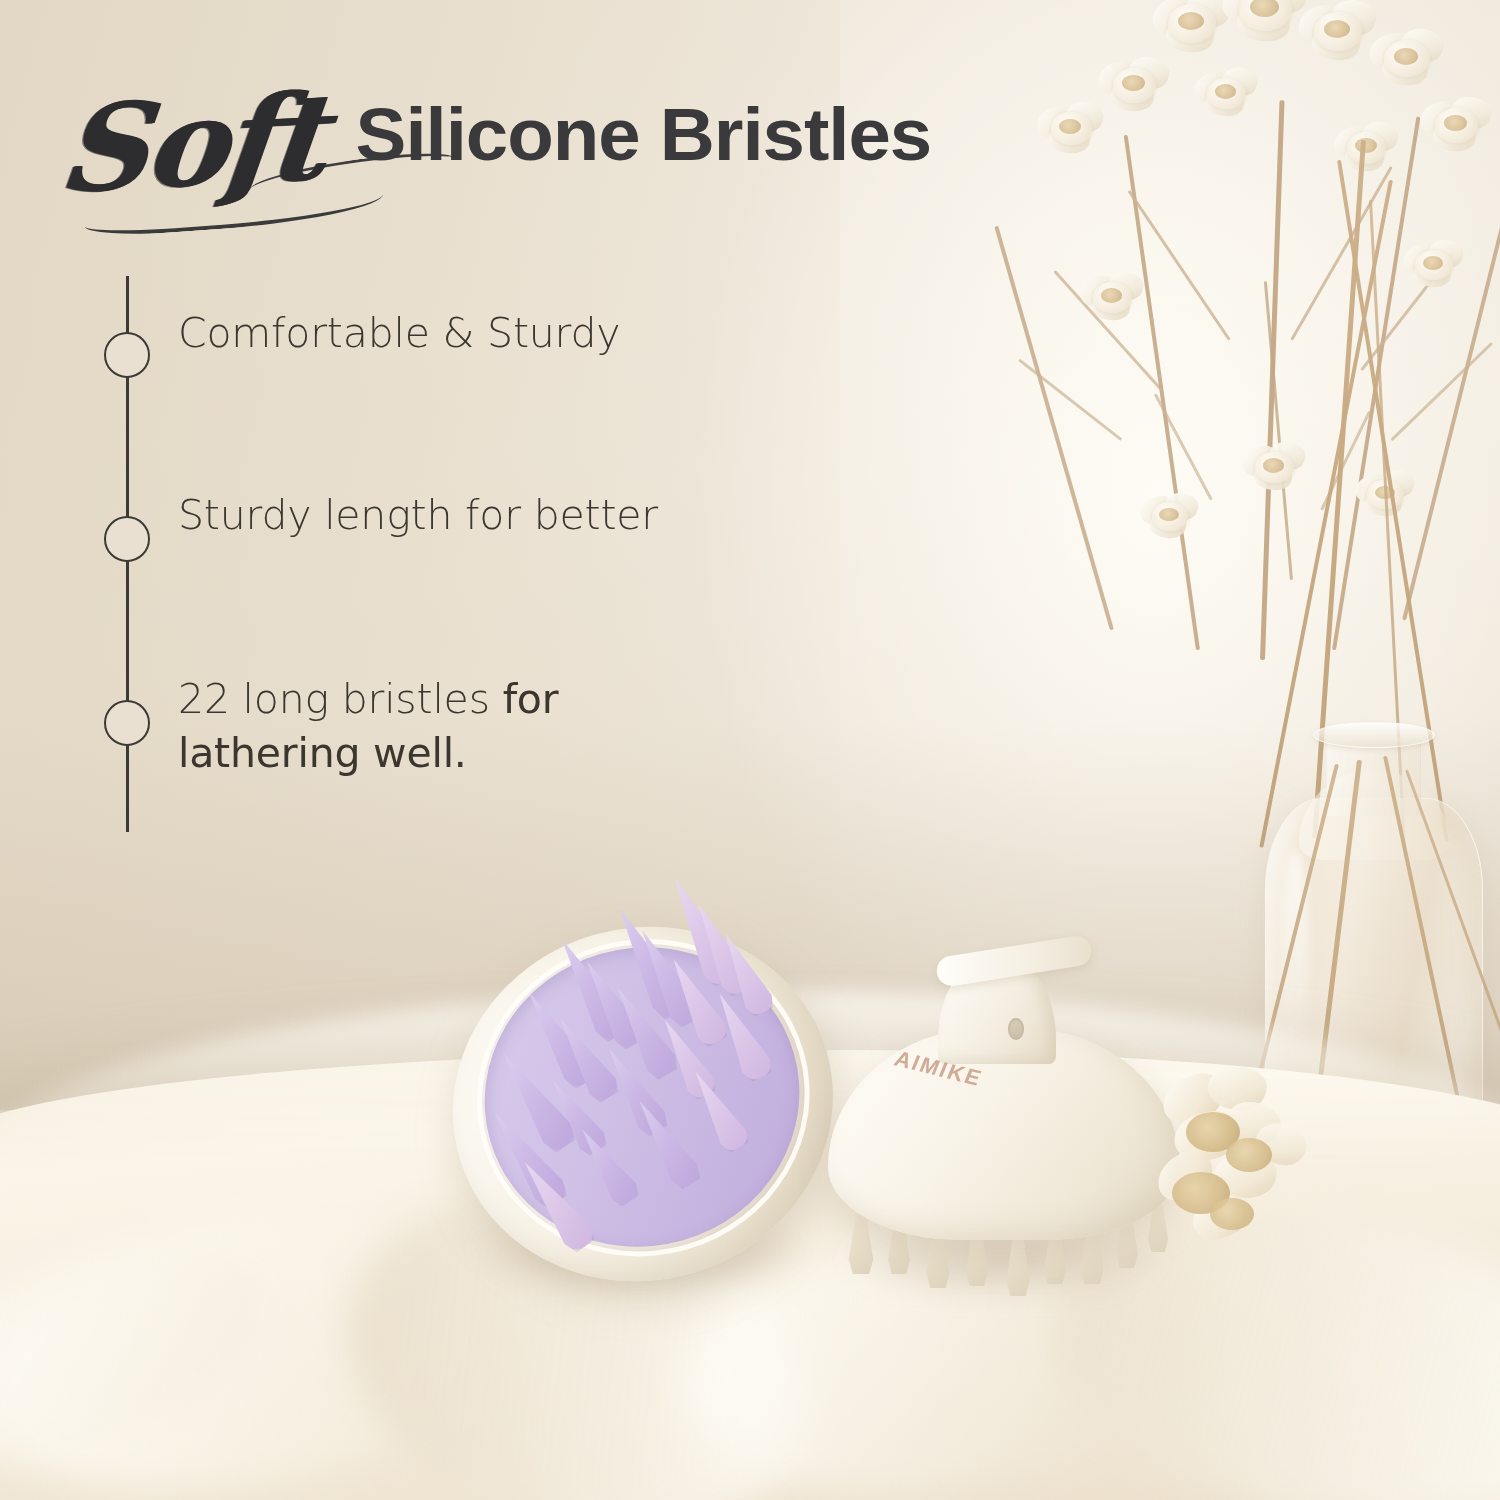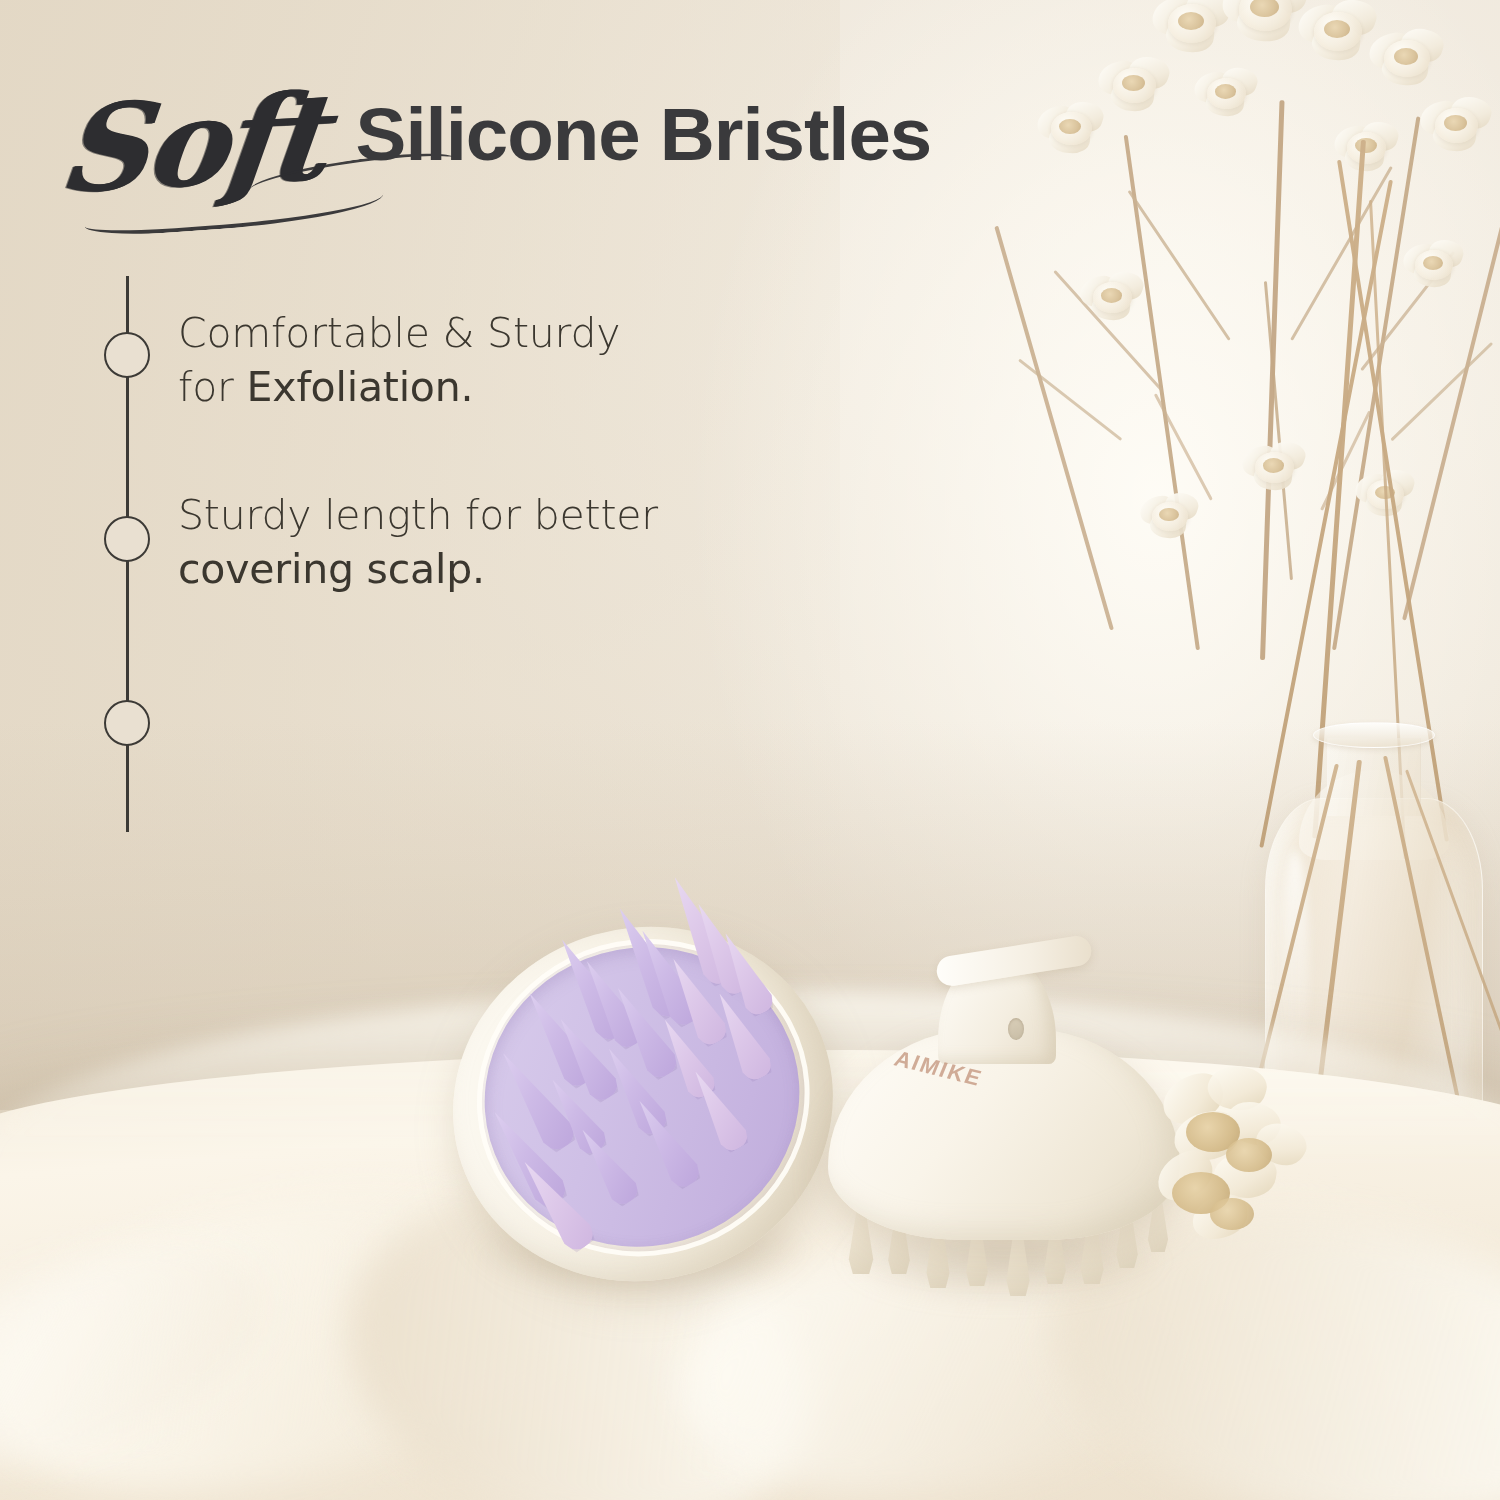--- a/index.html
+++ b/index.html
@@ -477,23 +477,25 @@
   </div>
 
   <div class="timeline">
     <div class="tl-line"></div>
     <div class="tl-node n1"></div>
     <div class="tl-node n2"></div>
     <div class="tl-node n3"></div>
 
     <div class="bullet b1">
       <div><span class="lt">Comfortable &amp; Sturdy</span></div>
-      <div><span class="lt">for </span><span class="md">Exfoliation.</span></div>
     </div>
 
     <div class="bullet b2">
       <div><span class="lt">Sturdy length for better</span></div>
-      <div><span class="md">covering scalp.</span></div>
     </div>
 
+    <div class="bullet b3">
+      <div><span class="lt">22 long bristles </span><span class="md">for</span></div>
+      <div><span class="md">lathering well.</span></div>
+    </div>
   </div>
 
 </div>
 
 </body></html>

